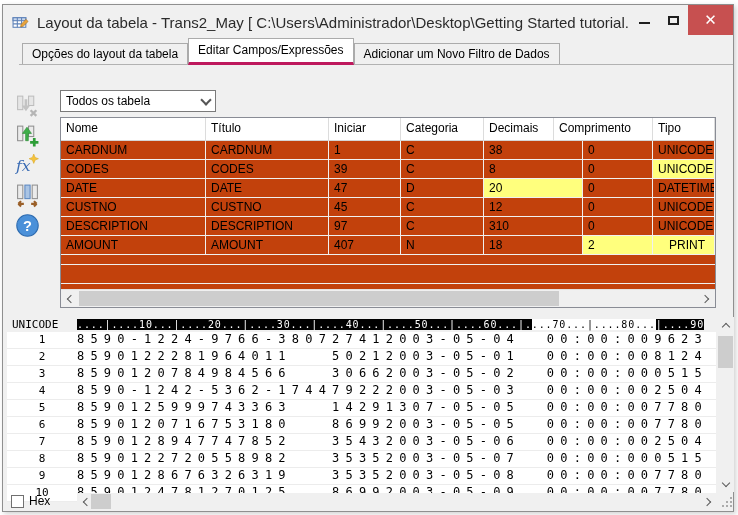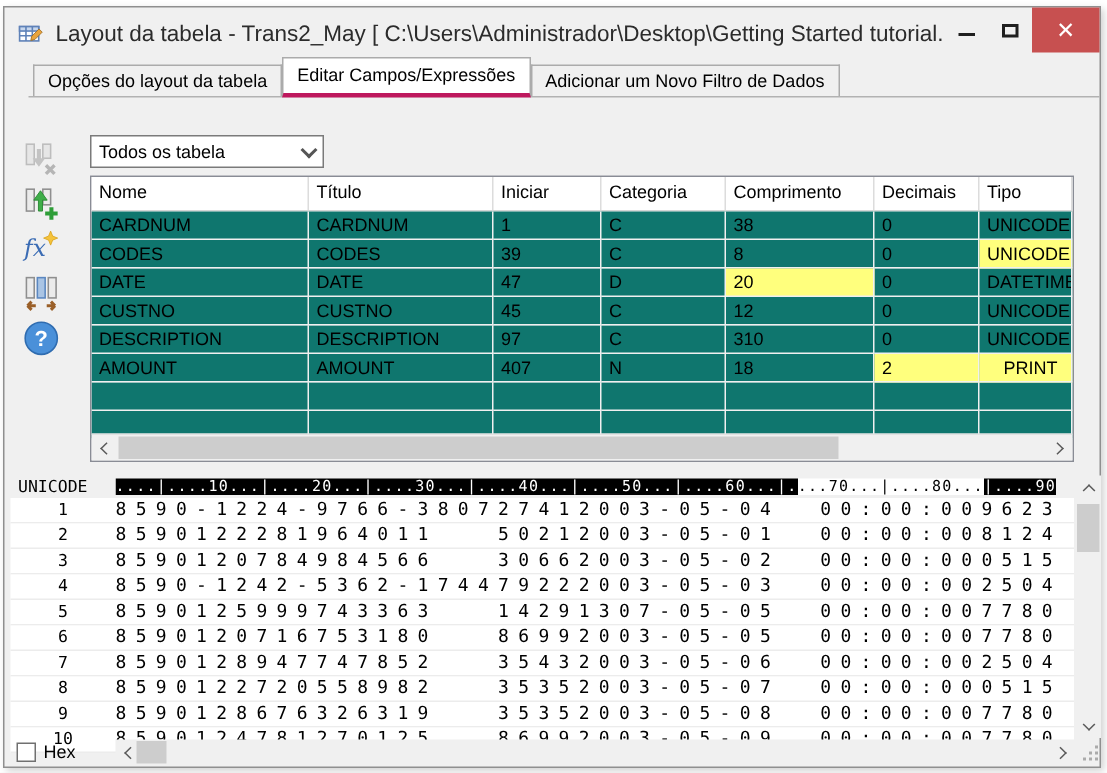--- a/index.html
+++ b/index.html
@@ -34,21 +34,21 @@
   .chev.down{transform:rotate(-45deg);margin-top:-3px;}
   .chev.up{transform:rotate(135deg);margin-bottom:-3px;}
   .chev.left{transform:rotate(45deg);margin-left:3px;}
   .chev.right{transform:rotate(225deg);margin-right:3px;}
   .chev.sm{width:5px;height:5px;border-width:1.5px;border-color:#5a5a5a;}
   
   .listview{position:absolute;left:57px;top:112px;width:656px;height:191px;background:#fff;
     border:1px solid #898c95;box-sizing:border-box;overflow:hidden;}
   .lv-header{display:flex;height:22px;line-height:21px;border-bottom:1px solid #d5d5d5;background:#fff;}
   .lv-header .cell{font-size:12px;color:#000;border-right:1px solid #dcdcdc;}
-  .lv-row{display:flex;height:19px;line-height:18px;background:#0f766e;}
+  .lv-row{display:flex;height:19px;line-height:18px;background:#c2410c;align-items:center;}
   .lv-row .cell{font-size:12px;color:#000;border-right:1px solid #f0f0f0;border-bottom:1px solid #f0f0f0;}
   .cell{padding-left:5px;box-sizing:border-box;white-space:nowrap;overflow:hidden;flex:0 0 auto;}
   .c1{width:145px}.c2{width:123px}.c3{width:72px}.c4{width:83px}.c5{width:99px}.c6{width:70px}.c7{flex:1 1 auto;width:auto}
   .hl{background:#ffff7d;}
   .ind{padding-left:16px;}
   .lv-hscroll{position:absolute;left:0;right:0;bottom:0;height:17px;background:#f0f0f0;border-top:1px solid #e2e2e2;}
   .lv-hscroll .arr{position:absolute;top:0;width:17px;height:17px;display:flex;align-items:center;justify-content:center;}
   .lv-hscroll .arr.l{left:0}.lv-hscroll .arr.r{right:0}
   .lv-thumb{position:absolute;left:18px;top:1px;width:480px;height:15px;background:#cdcdcd;}
   
@@ -153,22 +153,22 @@
         <i class="chev down"></i>
       </span>
   </div>
 
   <div class="listview">
     <div class="lv-header">
       <div class="cell c1">Nome</div>
       <div class="cell c2">Título</div>
       <div class="cell c3">Iniciar</div>
       <div class="cell c4">Categoria</div>
+      <div class="cell c6">Decimais</div>
       <div class="cell c5">Comprimento</div>
-      <div class="cell c6">Decimais</div>
       <div class="cell c7">Tipo</div>
     </div>
 
     <div class="lv-row">
       <div class="cell c1">CARDNUM</div>
       <div class="cell c2">CARDNUM</div>
       <div class="cell c3">1</div>
       <div class="cell c4">C</div>
       <div class="cell c5">38</div>
       <div class="cell c6">0</div>

